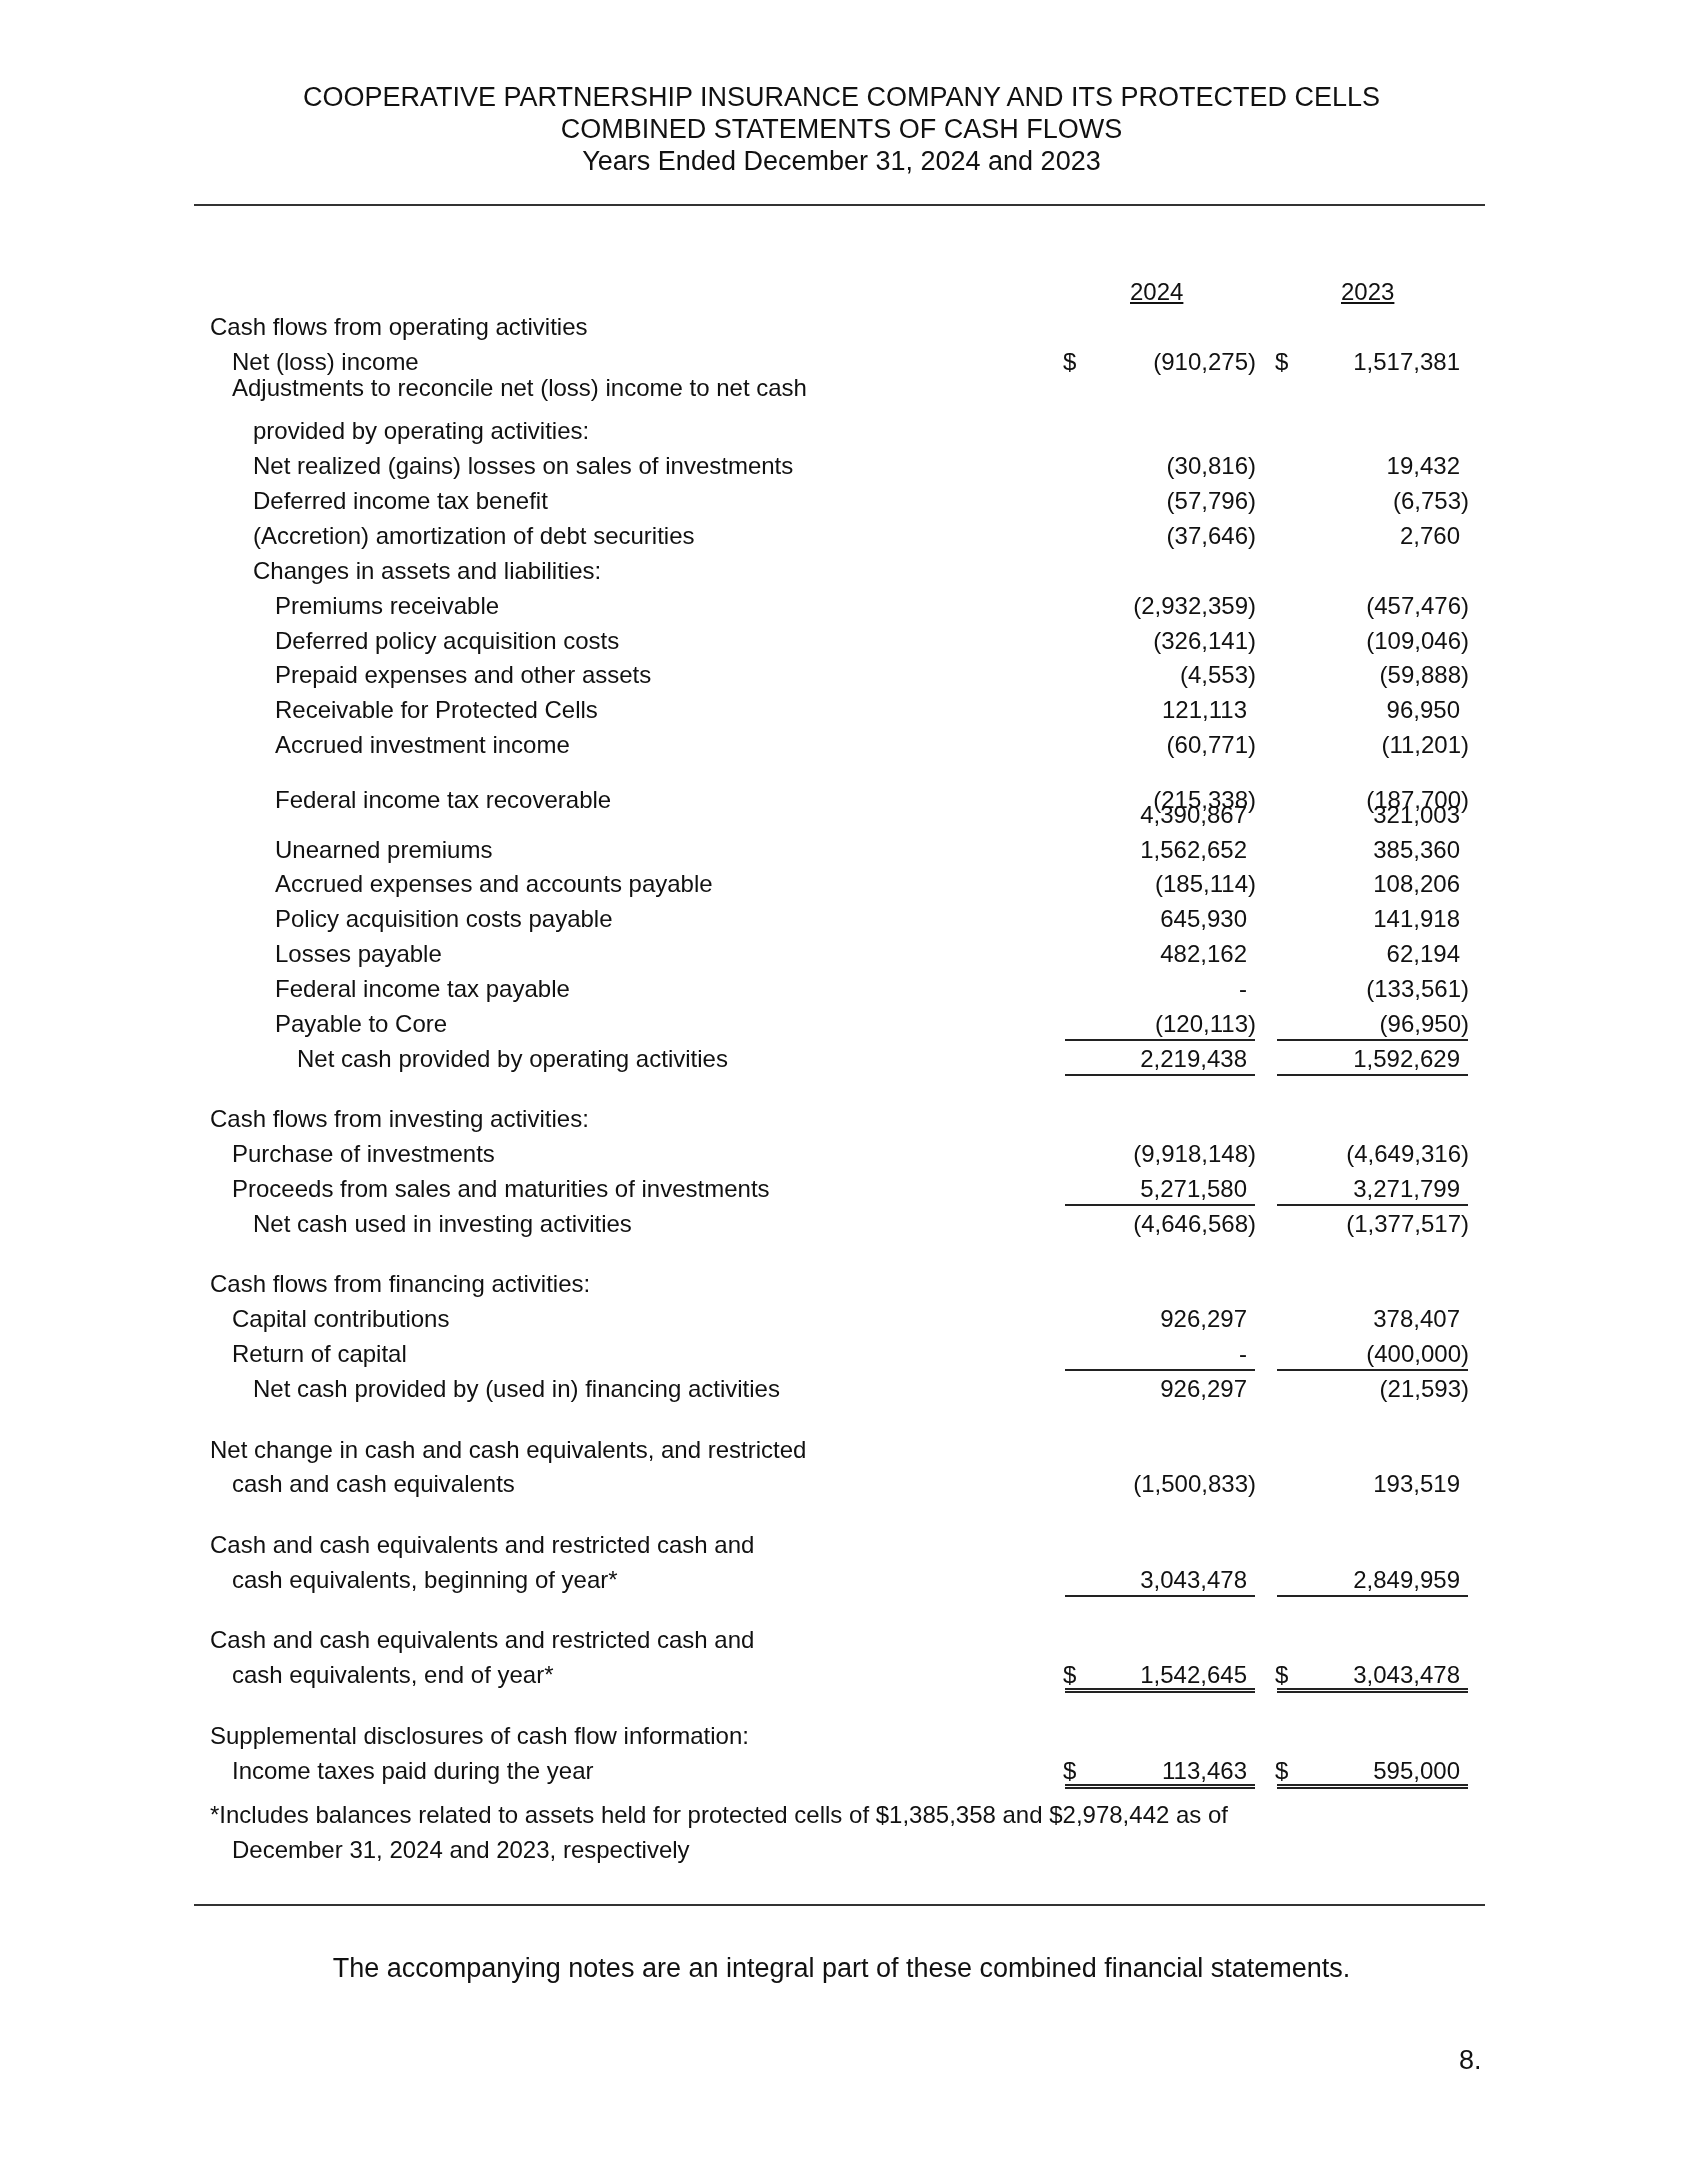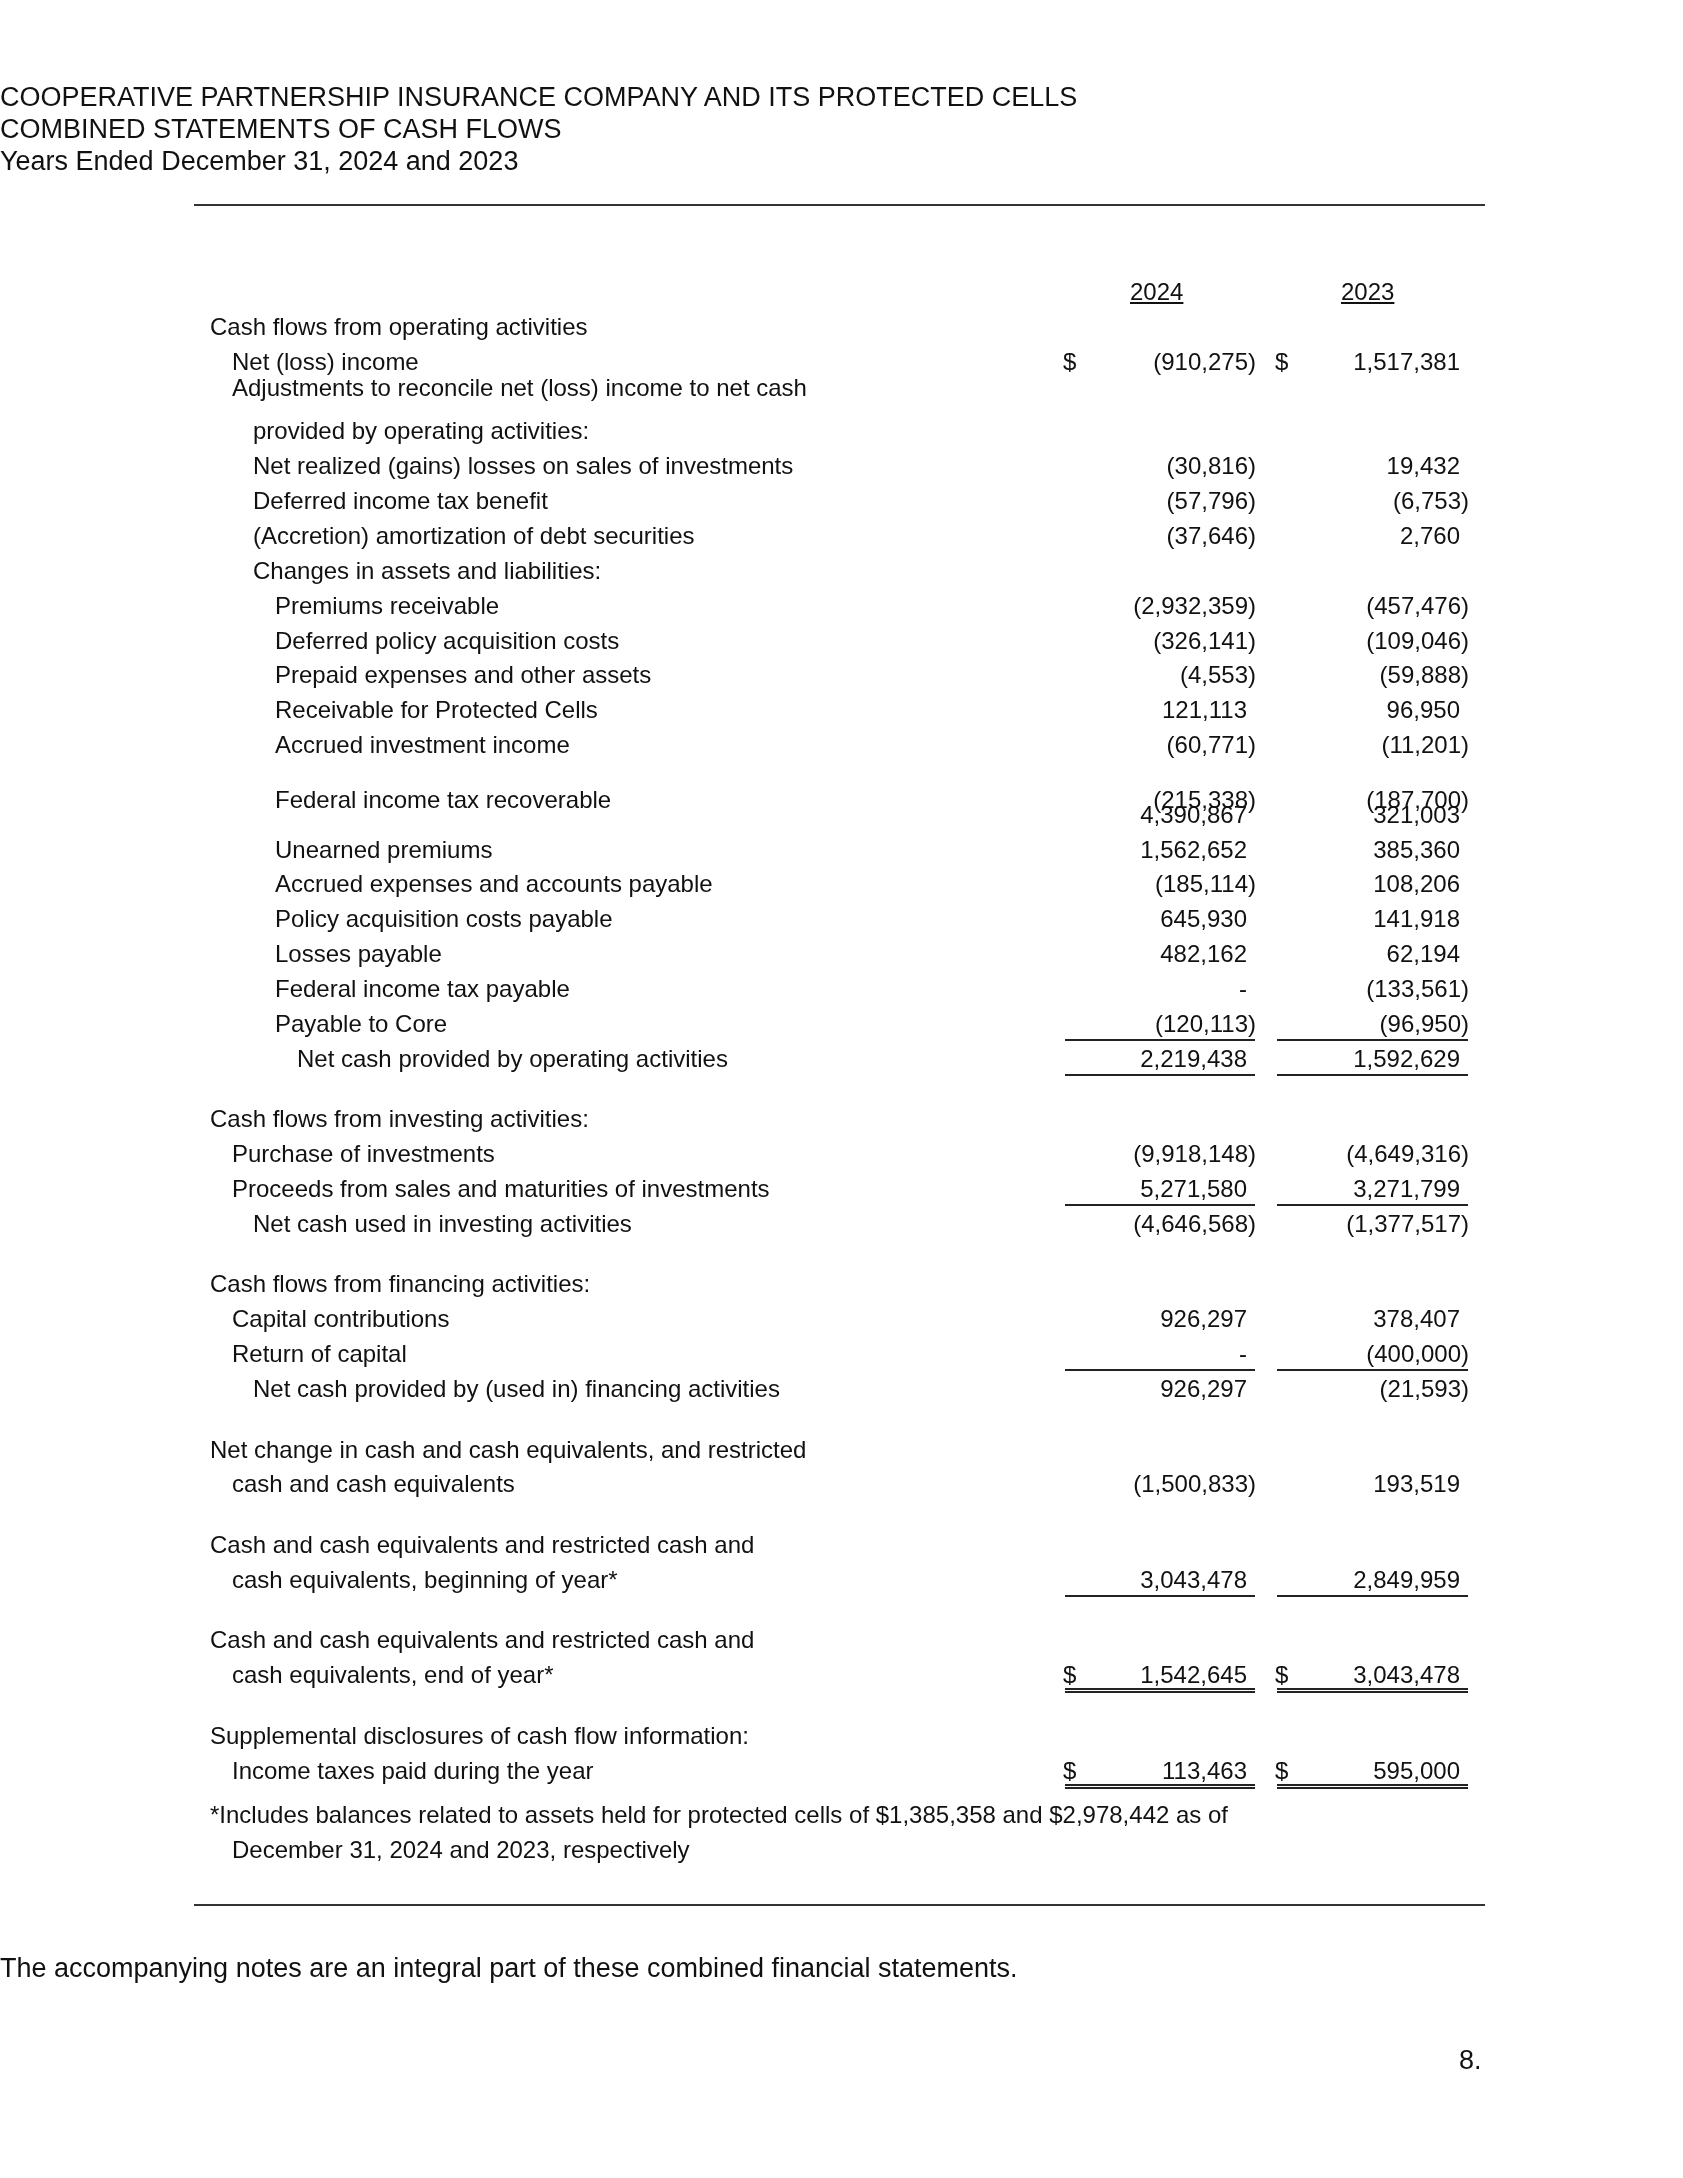--- a/index.html
+++ b/index.html
@@ -1,18 +1,18 @@
 <!DOCTYPE html>
 <html><head>
 <meta charset="utf-8">
 <style>
   html, body { margin:0; padding:0; background:#ffffff; }
   body { width:1683px; height:2178px; position:relative; overflow:hidden;
          font-family:"Liberation Sans", sans-serif; color:#111; }
-  .hdr { position:absolute; left:0; width:1683px; font-size:27px; line-height:32px; }
+  .hdr { position:absolute; left:0; width:1683px; text-align:center; font-size:27px; line-height:32px; }
   .rule { position:absolute; left:194px; width:1291px; height:0; border-top:2px solid #333; }
   .row { position:absolute; left:0; width:1530px; height:35px; font-size:24px; line-height:35px; }
   .lbl { position:absolute; white-space:nowrap; }
   .l0 { left:210px; } .l1 { left:232px; } .l2 { left:253px; } .l3 { left:275px; } .l4 { left:297px; }
   .cell { position:absolute; top:0; height:35px; }
   .c24 { left:1065px; width:190px; }
   .c23 { left:1277px; width:191px; }
   .num { position:absolute; right:8px; white-space:nowrap; }
   .num.neg { right:-1px; }
   .dol { position:absolute; left:-2px; }

